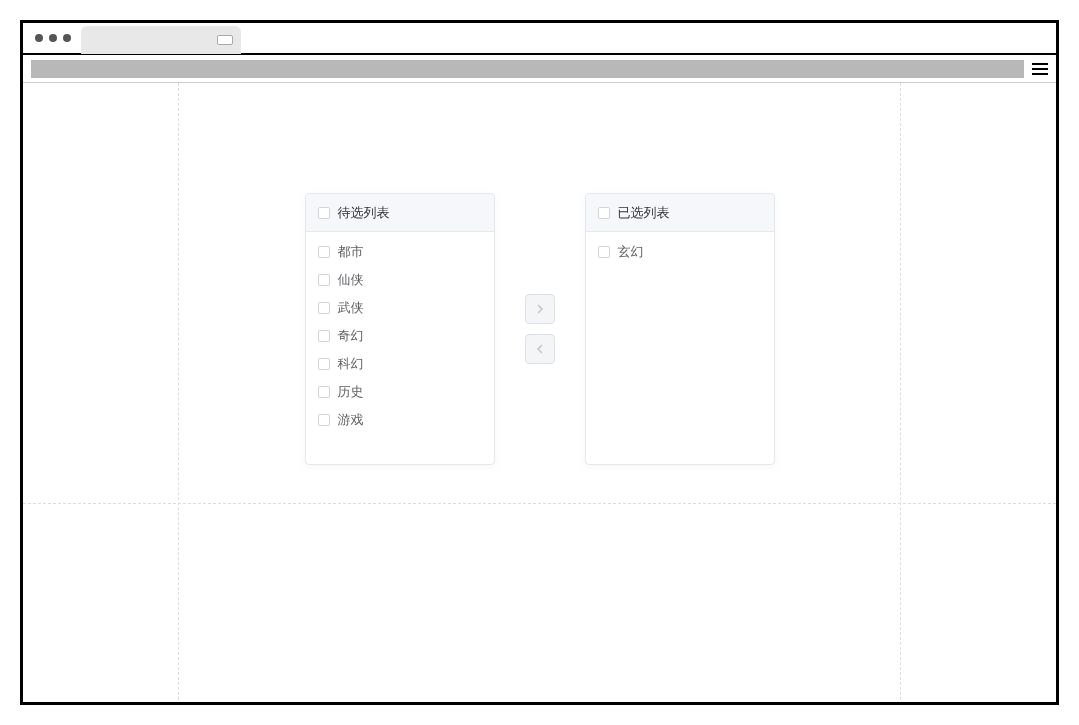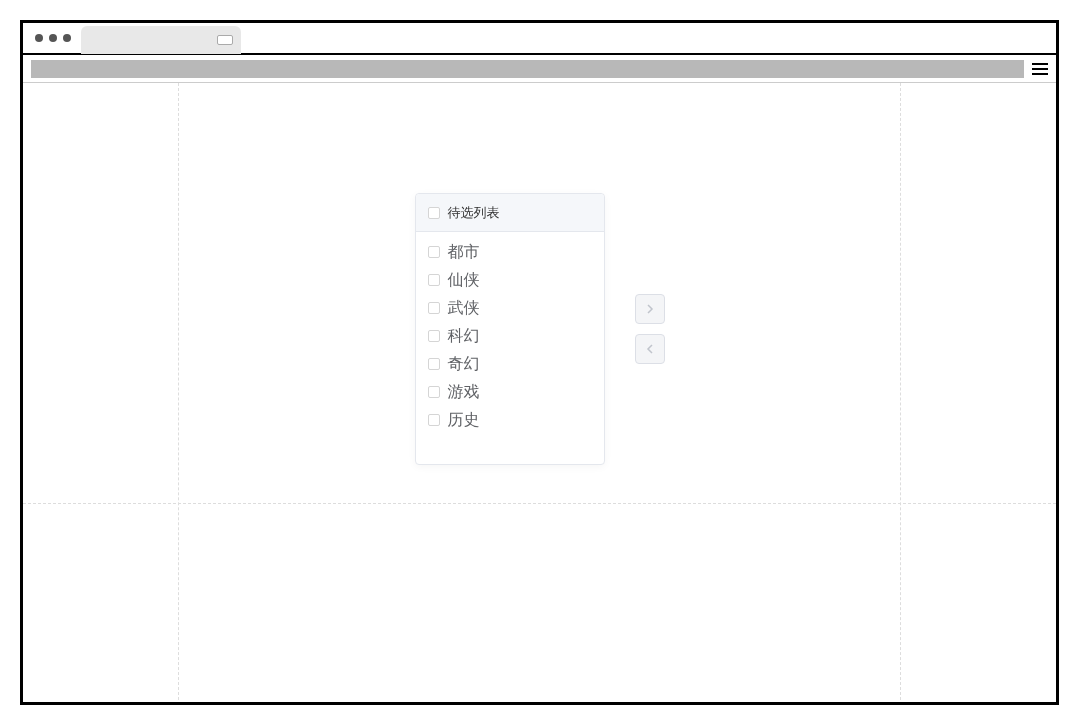--- a/index.html
+++ b/index.html
@@ -174,21 +174,21 @@
       height: 14px;
       background: #e6e6e6;
       display: block;
     }
     
     .transfer-item {
       height: 28px;
       display: flex;
       align-items: center;
       padding: 0 12px;
-      font-size: 16px;
+      font-size: 13px;
       color: #606266;
       cursor: pointer;
     }
     
     .checkbox {
       width: 12px;
       height: 12px;
       border: 1px solid #d5d5d5;
       border-radius: 2px;
       margin-right: 8px;
@@ -270,48 +270,60 @@
           <div class="transfer-item">
             <span class="checkbox"></span>
             <span>仙侠</span>
           </div>
           <div class="transfer-item">
             <span class="checkbox"></span>
             <span>武侠</span>
           </div>
           <div class="transfer-item">
             <span class="checkbox"></span>
+            <span>奇幻</span>
+          </div>
+          <div class="transfer-item">
+            <span class="checkbox"></span>
             <span>科幻</span>
           </div>
           <div class="transfer-item">
             <span class="checkbox"></span>
-            <span>奇幻</span>
+            <span>历史</span>
           </div>
           <div class="transfer-item">
             <span class="checkbox"></span>
             <span>游戏</span>
-          </div>
-          <div class="transfer-item">
-            <span class="checkbox"></span>
-            <span>历史</span>
           </div>
         </div>
       </div>
 
       <div class="transfer-buttons">
         <div class="transfer-btn">
           <svg viewBox="0 0 10 10">
               <path d="M3 1 L7 5 L3 9" fill="none" stroke="currentColor" stroke-width="1.5"></path>
             </svg>
         </div>
         <div class="transfer-btn">
           <svg viewBox="0 0 10 10">
               <path d="M7 1 L3 5 L7 9" fill="none" stroke="currentColor" stroke-width="1.5"></path>
             </svg>
         </div>
       </div>
 
+      <div class="transfer-panel">
+        <div class="transfer-header">
+          <span class="checkbox"></span>
+          <span>已选列表</span>
+        </div>
+        <div class="transfer-body">
+          <div class="transfer-item">
+            <span class="checkbox"></span>
+            <span>玄幻</span>
+          </div>
+        </div>
+      </div>
 
     </div>
 
   </div>
 
 </div>
 
 </body></html>

